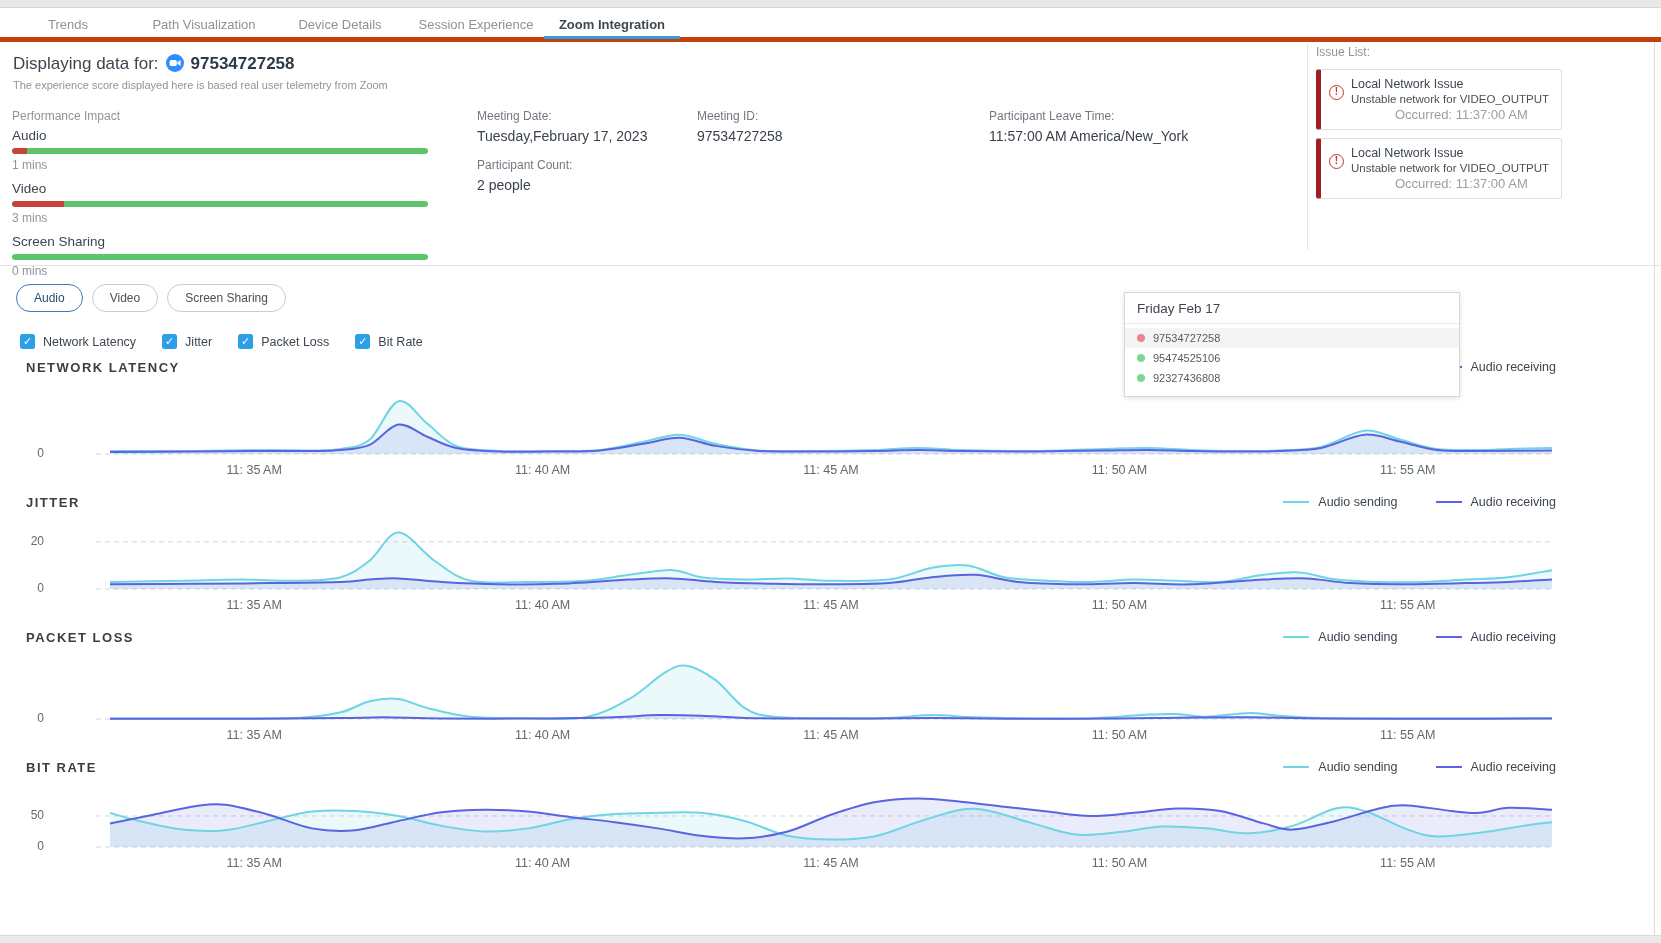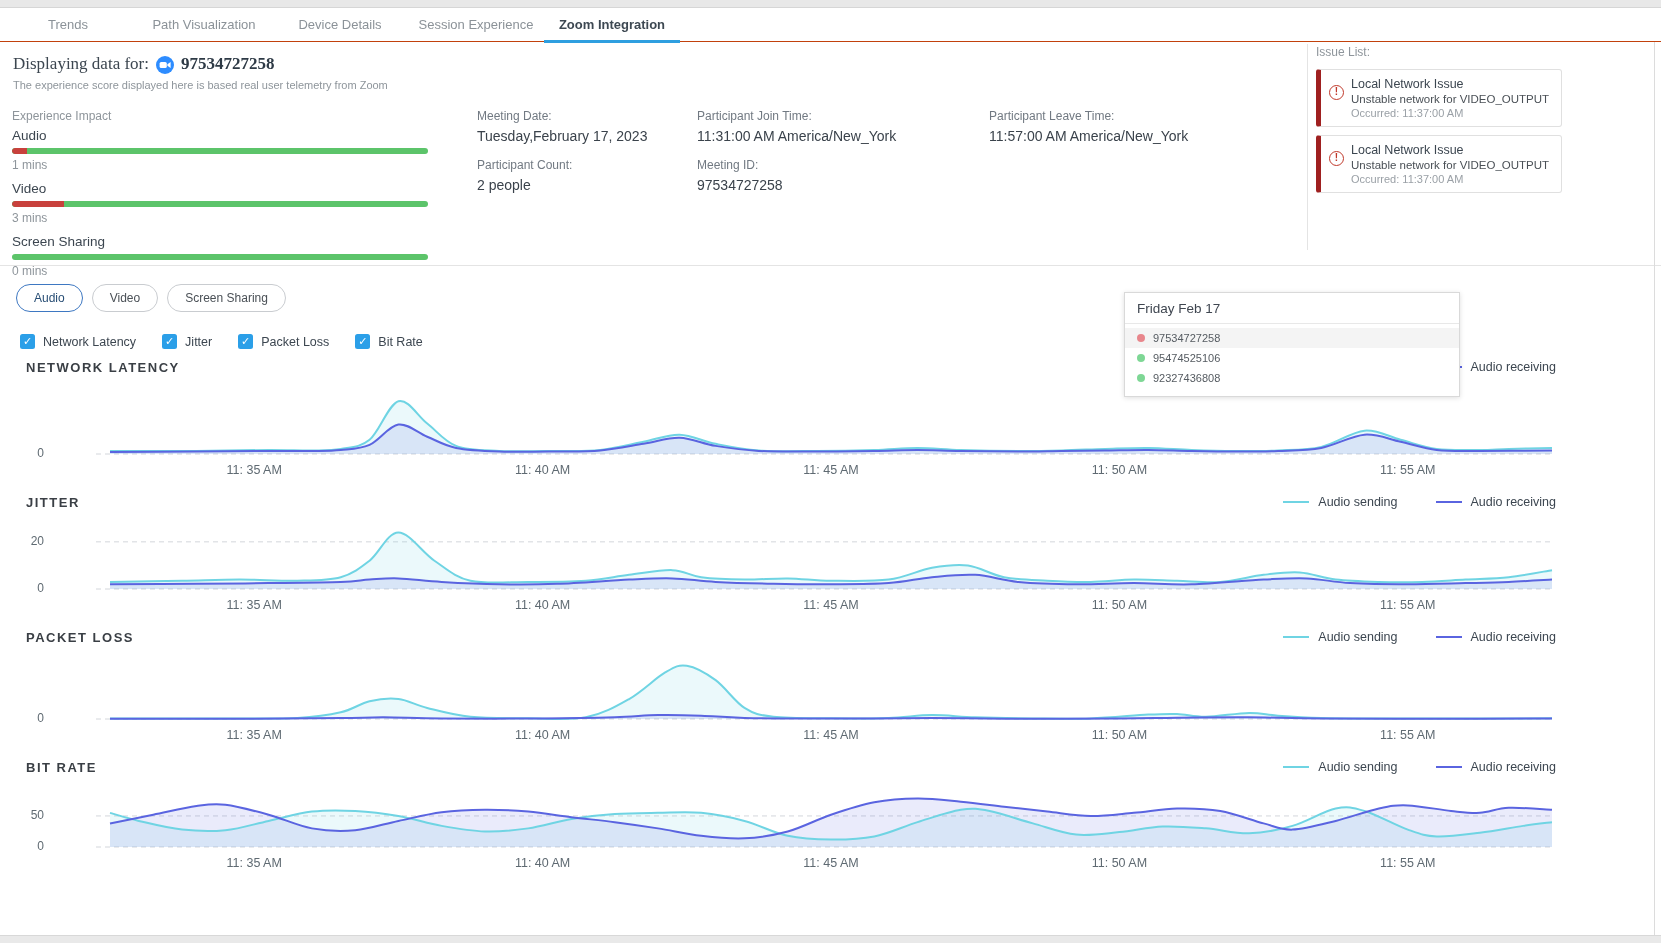--- a/index.html
+++ b/index.html
@@ -5,27 +5,27 @@
   * { box-sizing: border-box; margin: 0; padding: 0; }
   body { background:#ececec; font-family:"Liberation Sans", sans-serif; }
   .page { position:relative; width:1661px; height:943px; background:#fff; overflow:hidden; }
 
   
   .browser-strip { position:absolute; top:0; left:0; right:0; height:8px; background:#e8e8e8; border-bottom:1px solid #d6d6d6; }
   .bottom-strip  { position:absolute; bottom:0; left:0; right:0; height:8px; background:#e9e9e9; border-top:1px solid #d8d8d8; }
   .right-edge    { position:absolute; left:1654px; top:42px; bottom:8px; width:1px; background:#dcdcdc; }
 
   
-  .tabbar { position:absolute; top:8px; left:0; right:0; height:34px; background:#fff; border-bottom:1px solid #c2410c; display:flex; }
+  .tabbar { position:absolute; top:8px; left:0; right:0; height:34px; background:#fff; border-bottom:5px solid #c2410c; display:flex; }
   .tab { width:136px; text-align:center; line-height:34px; font-size:13px; color:#8b9298; position:relative; cursor:pointer; }
   .tab.active { color:#3d4852; font-weight:bold; }
   .tab.active::after { content:""; position:absolute; left:0; right:0; bottom:-2px; height:3px; background:#2e9fe0; }
 
   
-  .display-title { position:absolute; left:13px; top:54px; display:flex; align-items:flex-end; gap:7px; font-size:17px; color:#3c4650;font-family:Liberation Serif, serif; }
+  .display-title { position:absolute; left:13px; top:54px; display:flex; align-items:flex-start; gap:7px; font-size:17px; color:#3c4650; }
   .display-title .mtg-num { font-weight:bold; color:#2e3a46; }
   .zoom-logo { width:18px; height:18px; display:block; }
   .subtitle { position:absolute; left:13px; top:79px; font-size:11px; color:#8e959b; }
 
   
   .perf { position:absolute; left:12px; top:109px; width:416px; }
   .perf-label { font-size:12px; color:#8e959b; margin-bottom:5px; }
   .perf-row { margin-bottom:9px; }
   .perf-name { font-size:13.5px; color:#3c4650; margin-bottom:5px; }
   .perf-bar { position:relative; height:6px; border-radius:3px; background:#5cc46a; overflow:hidden; }
@@ -40,21 +40,21 @@
   .info-value { font-size:14px; color:#3a424b; }
 
   
   .v-divider { position:absolute; left:1307px; top:44px; height:206px; width:1px; background:#e4e4e4; }
   .issues { position:absolute; left:1316px; top:45px; width:246px; }
   .issues-title { font-size:12px; color:#8e959b; margin-bottom:10px; }
   .issue-card { position:relative; background:#fff; border:1px solid #e0e0e0; border-left:5px solid #9f2020; border-radius:3px; padding:7px 8px 7px 30px; margin-bottom:8px; min-height:46px; cursor:pointer; }
   .issue-icon { position:absolute; left:8px; top:15px; width:15px; height:15px; border:1.5px solid #c0392b; border-radius:50%; color:#c0392b; font-size:10px; font-weight:bold; text-align:center; line-height:12px; }
   .issue-title { font-size:12.5px; color:#3c4650; margin-bottom:2px; }
   .issue-desc { font-size:11.5px; color:#4a5056; margin-bottom:2px; }
-  .issue-time { font-size:11px; color:#9aa0a6; }
+  .issue-time { font-size:13px; color:#9aa0a6;margin-left:44px; }
 
   .h-divider { position:absolute; left:0; right:0; top:265px; height:1px; background:#e4e4e4; }
 
   
   .pills { position:absolute; left:16px; top:284px; display:flex; gap:9px; }
   .pill { border:1px solid #c9ccd0; border-radius:14px; padding:6px 17px; font-size:12px; color:#4a5056; background:#fff; cursor:pointer; }
   .pill.active { border-color:#3e78c2; color:#274d74; }
   .checks { position:absolute; left:20px; top:334px; display:flex; gap:26px; align-items:center; }
   .check-item { display:flex; align-items:center; gap:8px; cursor:pointer; }
   .checkbox { width:15px; height:15px; border-radius:2.5px; background:#2b9fe8; color:#fff; font-size:11px; line-height:15px; text-align:center; }
@@ -101,21 +101,21 @@
     <svg class="zoom-logo" viewBox="0 0 18 18">
       <circle cx="9" cy="9" r="9" fill="#2d8cff"></circle>
       <rect x="3.6" y="6" width="7.2" height="6" rx="1.6" fill="#fff"></rect>
       <path d="M11.4 8.2 L14.6 6.1 L14.6 11.9 L11.4 9.8 Z" fill="#fff"></path>
     </svg>
     <span class="mtg-num">97534727258</span>
   </div>
   <div class="subtitle">The experience score displayed here is based real user telemetry from Zoom</div>
 
   <div class="perf">
-    <div class="perf-label">Experience Impact</div>
+    <div class="perf-label">Performance Impact</div>
     <div class="perf-row">
       <div class="perf-name">Audio</div>
       <div class="perf-bar">
           <div class="bar-impact" style="width: 3.5%;"></div>
         </div>
       <div class="perf-duration">1 mins</div>
     </div>
     <div class="perf-row">
       <div class="perf-name">Video</div>
       <div class="perf-bar">
@@ -136,24 +136,20 @@
     <div class="info-field">
         <div class="info-label">Meeting Date:</div>
         <div class="info-value">Tuesday,February 17, 2023</div>
       </div>
     <div class="info-field">
         <div class="info-label">Participant Count:</div>
         <div class="info-value">2 people</div>
       </div>
   </div>
   <div class="info-col c2">
-    <div class="info-field">
-        <div class="info-label">Participant Join Time:</div>
-        <div class="info-value">11:31:00 AM America/New_York</div>
-      </div>
     <div class="info-field">
         <div class="info-label">Meeting ID:</div>
         <div class="info-value">97534727258</div>
       </div>
   </div>
   <div class="info-col c3">
     <div class="info-field">
         <div class="info-label">Participant Leave Time:</div>
         <div class="info-value">11:57:00 AM America/New_York</div>
       </div>

